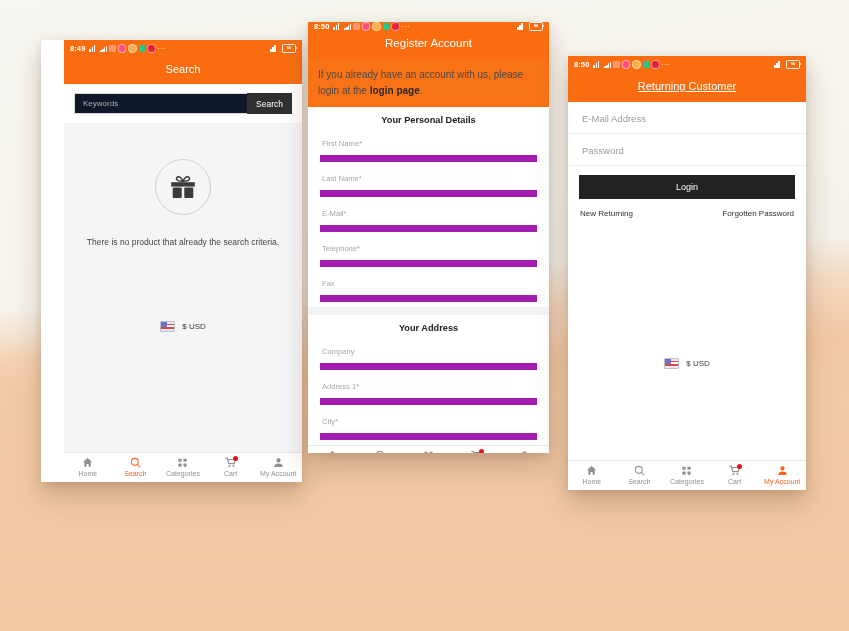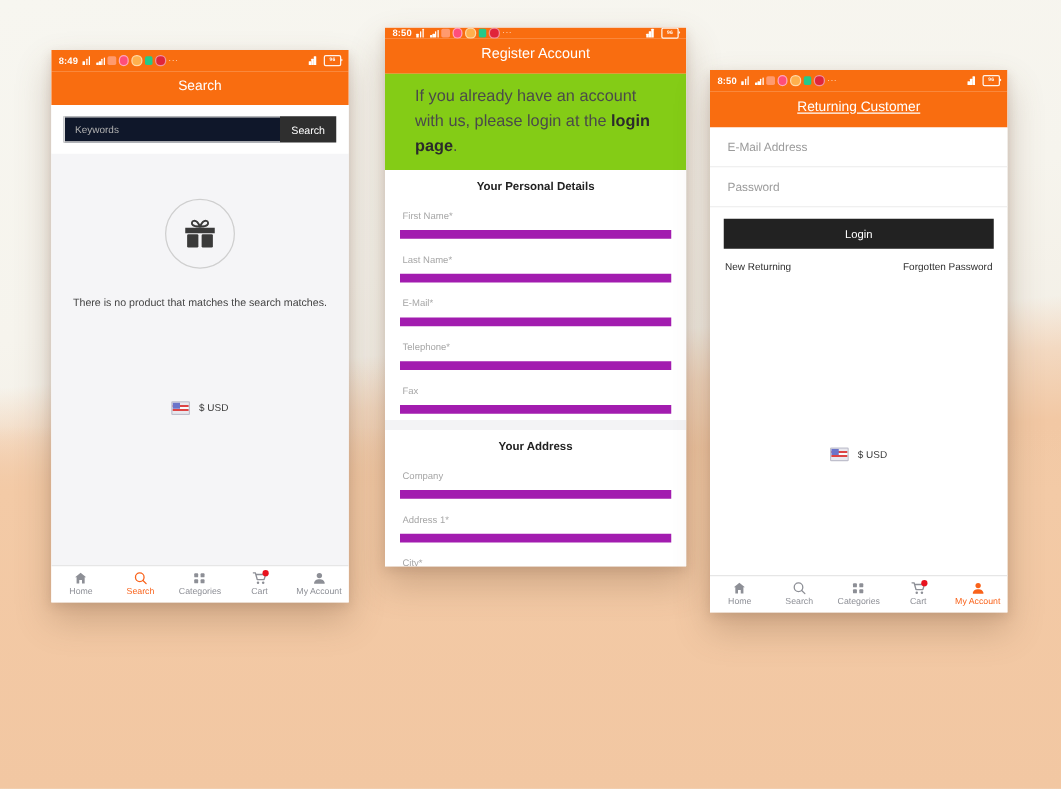--- a/index.html
+++ b/index.html
@@ -43,21 +43,21 @@
     background: linear-gradient(180deg, rgba(242,200,164,0) 0%, #f3caa6 18%, #f2c7a2 100%);
   }
 
   
   .phone {
     position: absolute;
     background: #ffffff;
     overflow: hidden;
     box-shadow: 0 14px 26px rgba(120, 85, 60, 0.30), 0 3px 8px rgba(120,85,60,0.18);
   }
-  #phone-search   { left: 41px;  top: 40px;  width: 238px; height: 442px; }
+  #phone-search   { left: 41px;  top: 40px;  width: 238px; height: 442px; padding-left: 23px; }
   #phone-register { left: 308px; top: 22px;  width: 241px; height: 431px; }
   #phone-login    { left: 568px; top: 56px;  width: 238px; height: 434px; }
 
   
   .statusbar {
     background: #f96d10;
     height: 17px;
     display: flex;
     align-items: center;
     padding: 0 6px;
@@ -214,25 +214,25 @@
     top: -1px;
     left: 50%;
     margin-left: 2px;
     width: 5px; height: 5px;
     border-radius: 50%;
     background: #e8121f;
   }
 
   
   .notice {
-    background: #84cc16;
-    font-size: 13px;
+    background: #f97316;
+    font-size: 10px;
     color: #4a4a4a;
     line-height: 1.55;
-    padding: 8px 24px 9px;
+    padding: 8px 10px 9px;
   }
   .notice b { color: #2b2b2b; }
   .sec-gap { height: 8px; background: #f3f3f5; }
   .sec-title {
     background: #ffffff;
     text-align: center;
     font-size: 9.2px;
     font-weight: 700;
     color: #222;
     padding: 8px 16px 7px;
@@ -350,21 +350,21 @@
     <div class="empty-area">
       <div class="gift-circle">
         <svg width="28" height="27" viewBox="0 0 28 27" aria-hidden="true">
           <path d="M14 7.2c-1.6-3.4-3.3-4.9-5-4.5-1.6.4-2 2.2-.8 3.3 1 .9 3 1.3 5.8 1.2z" fill="none" stroke="#3a3a3a" stroke-width="1.5"></path>
           <path d="M14 7.2c1.6-3.4 3.3-4.9 5-4.5 1.6.4 2 2.2.8 3.3-1 .9-3 1.3-5.8 1.2z" fill="none" stroke="#3a3a3a" stroke-width="1.5"></path>
           <rect x="2.2" y="8.2" width="23.6" height="4.4" fill="#3a3a3a"></rect>
           <rect x="3.7" y="13.4" width="9" height="10.6" rx="1" fill="#3a3a3a"></rect>
           <rect x="15.3" y="13.4" width="9" height="10.6" rx="1" fill="#3a3a3a"></rect>
         </svg>
       </div>
-      <div class="empty-msg">There is no product that matches the search matches.</div>
+      <div class="empty-msg">There is no product that already the search criteria.</div>
 
       <div class="currency-row">
         <span class="flag"></span>
         <span>$ USD</span>
       </div>
     </div>
 
     <div class="tabbar">
       <div class="tab">
         <svg width="11" height="11" viewBox="0 0 16 16">

